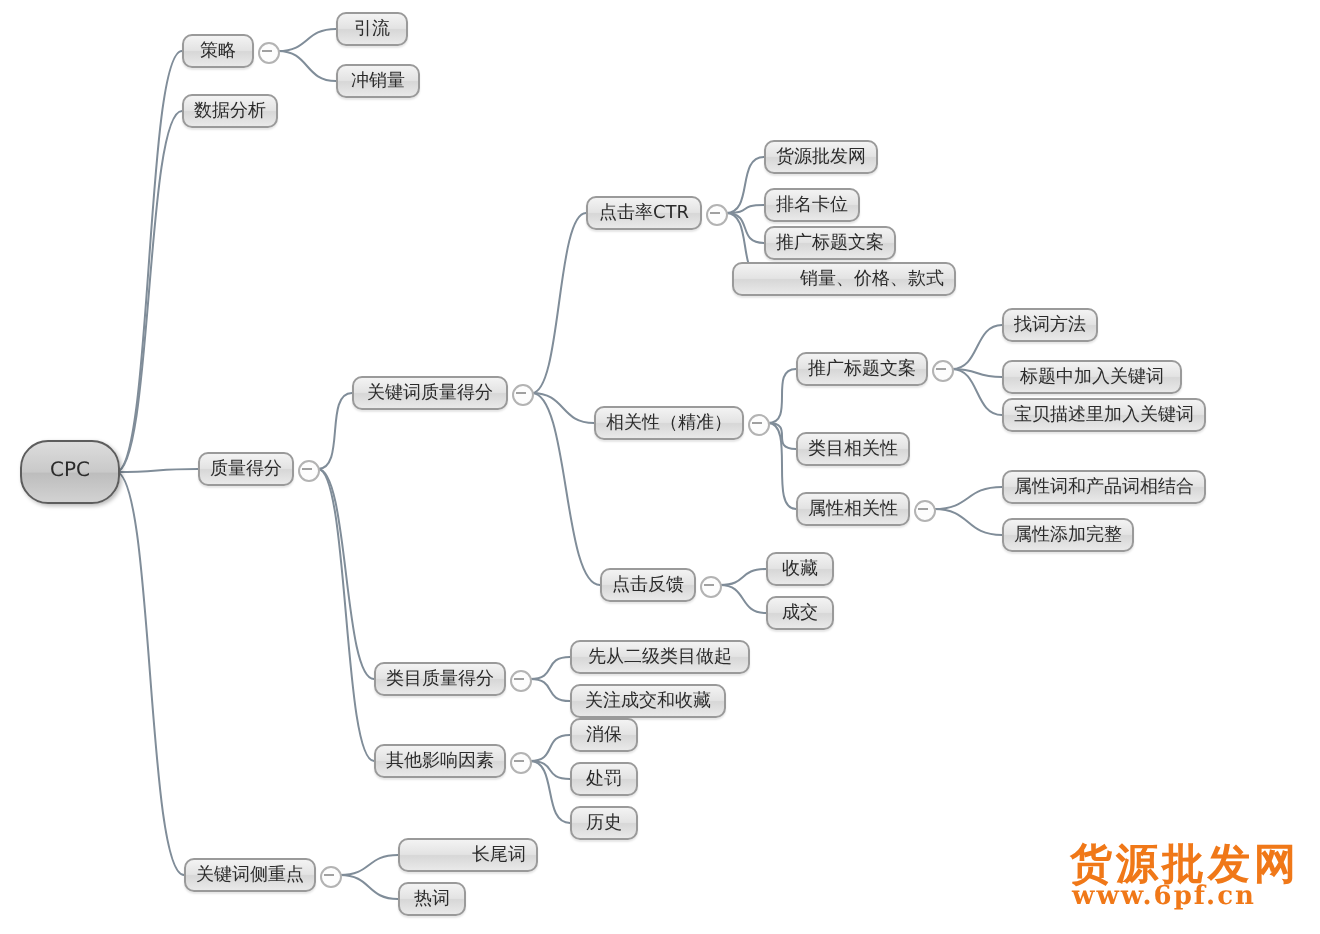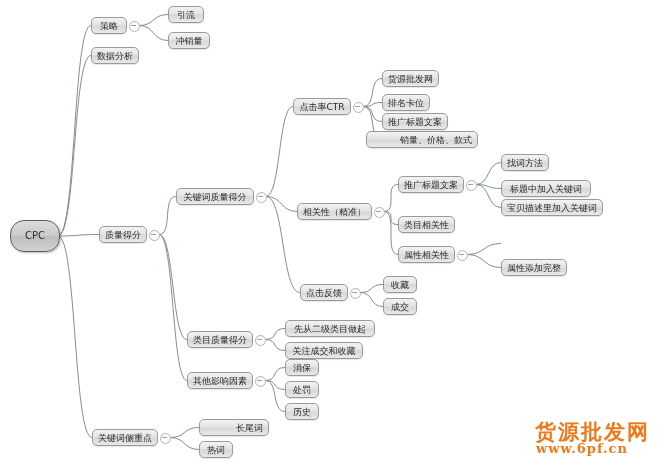--- a/index.html
+++ b/index.html
@@ -111,20 +111,21 @@
     <div class="node" style="left: 297px; top: 203px; min-width: 72px; height: 17px;"><span>相关性（精准）</span></div>
     <div class="toggle" style="left: 374px; top: 206.5px;"></div>
     <div class="node" style="left: 398px; top: 176px; min-width: 66px; height: 17px;"><span>推广标题文案</span></div>
     <div class="toggle" style="left: 466px; top: 179.5px;"></div>
     <div class="node" style="left: 501px; top: 154px; min-width: 48px; height: 17px;"><span>找词方法</span></div>
     <div class="node" style="left: 501px; top: 180px; min-width: 90px; height: 17px;"><span>标题中加入关键词</span></div>
     <div class="node" style="left: 501px; top: 199px; min-width: 102px; height: 17px;"><span>宝贝描述里加入关键词</span></div>
     <div class="node" style="left: 398px; top: 216px; min-width: 54px; height: 17px;"><span>类目相关性</span></div>
     <div class="node" style="left: 398px; top: 246px; min-width: 54px; height: 17px;"><span>属性相关性</span></div>
     <div class="toggle" style="left: 457px; top: 249.5px;"></div>
+    <div class="node" style="left: 501px; top: 235px; min-width: 102px; height: 17px;"><span>属性词和产品词相结合</span></div>
     <div class="node" style="left: 501px; top: 259px; min-width: 66px; height: 17px;"><span>属性添加完整</span></div>
     <div class="node" style="left: 300px; top: 284px; min-width: 48px; height: 17px;"><span>点击反馈</span></div>
     <div class="toggle" style="left: 350px; top: 287.5px;"></div>
     <div class="node" style="left: 383px; top: 276px; min-width: 34px; height: 17px;"><span>收藏</span></div>
     <div class="node" style="left: 383px; top: 298px; min-width: 34px; height: 17px;"><span>成交</span></div>
     <div class="node" style="left: 187px; top: 331px; min-width: 66px; height: 17px;"><span>类目质量得分</span></div>
     <div class="toggle" style="left: 255px; top: 334.5px;"></div>
     <div class="node" style="left: 285px; top: 320px; min-width: 90px; height: 17px;"><span>先从二级类目做起</span></div>
     <div class="node" style="left: 285px; top: 342px; min-width: 78px; height: 17px;"><span>关注成交和收藏</span></div>
     <div class="node" style="left: 187px; top: 372px; min-width: 66px; height: 17px;"><span>其他影响因素</span></div>

